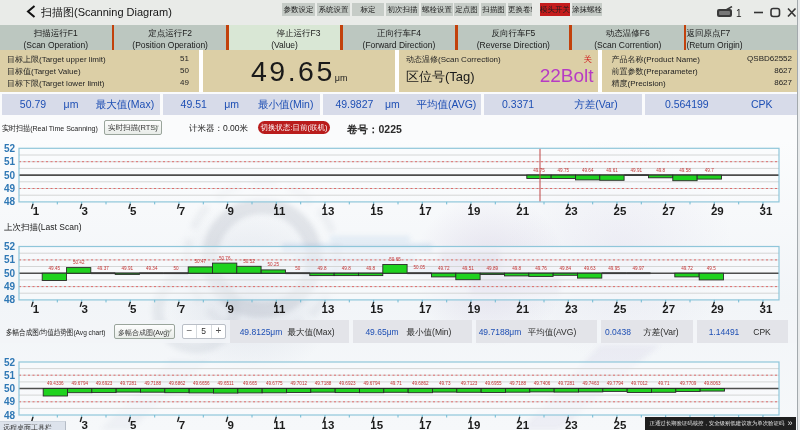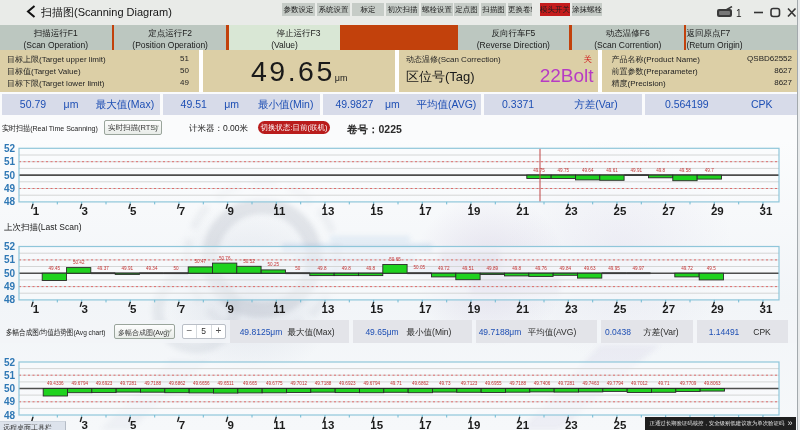--- a/index.html
+++ b/index.html
@@ -59,20 +59,24 @@
         <div style="font-size:8.5px;padding-top:3px;">扫描运行F1</div>
         <div style="font-size:8.5px;">(Scan Operation)</div>
       </div>
 <div style="position:absolute;left:114.4px;top:0;width:111.5px;height:25px;background:#bcc7c0;text-align:center;color:#1b1b1b;">
         <div style="font-size:8.5px;padding-top:3px;">定点运行F2</div>
         <div style="font-size:8.5px;">(Position Operation)</div>
       </div>
 <div style="position:absolute;left:228.8px;top:0;width:111.5px;height:25px;background:#d9e7d5;text-align:center;color:#1b1b1b;">
         <div style="font-size:8.5px;padding-top:3px;margin-left:28px;">停止运行F3</div>
         <div style="font-size:8.5px;">(Value)</div>
+      </div>
+<div style="position:absolute;left:343.2px;top:0;width:111.5px;height:25px;background:#bcc7c0;text-align:center;color:#1b1b1b;">
+        <div style="font-size:8.5px;padding-top:3px;">正向行车F4</div>
+        <div style="font-size:8.5px;">(Forward Direction)</div>
       </div>
 <div style="position:absolute;left:457.6px;top:0;width:111.5px;height:25px;background:#bcc7c0;text-align:center;color:#1b1b1b;">
         <div style="font-size:8.5px;padding-top:3px;">反向行车F5</div>
         <div style="font-size:8.5px;">(Reverse Direction)</div>
       </div>
 <div style="position:absolute;left:572.0px;top:0;width:111.5px;height:25px;background:#bcc7c0;text-align:center;color:#1b1b1b;">
         <div style="font-size:8.5px;padding-top:3px;">动态温修F6</div>
         <div style="font-size:8.5px;">(Scan Corrention)</div>
       </div>
 <div style="position:absolute;left:686.4px;top:0;width:111.5px;height:25px;background:#bcc7c0;color:#1b1b1b;">

